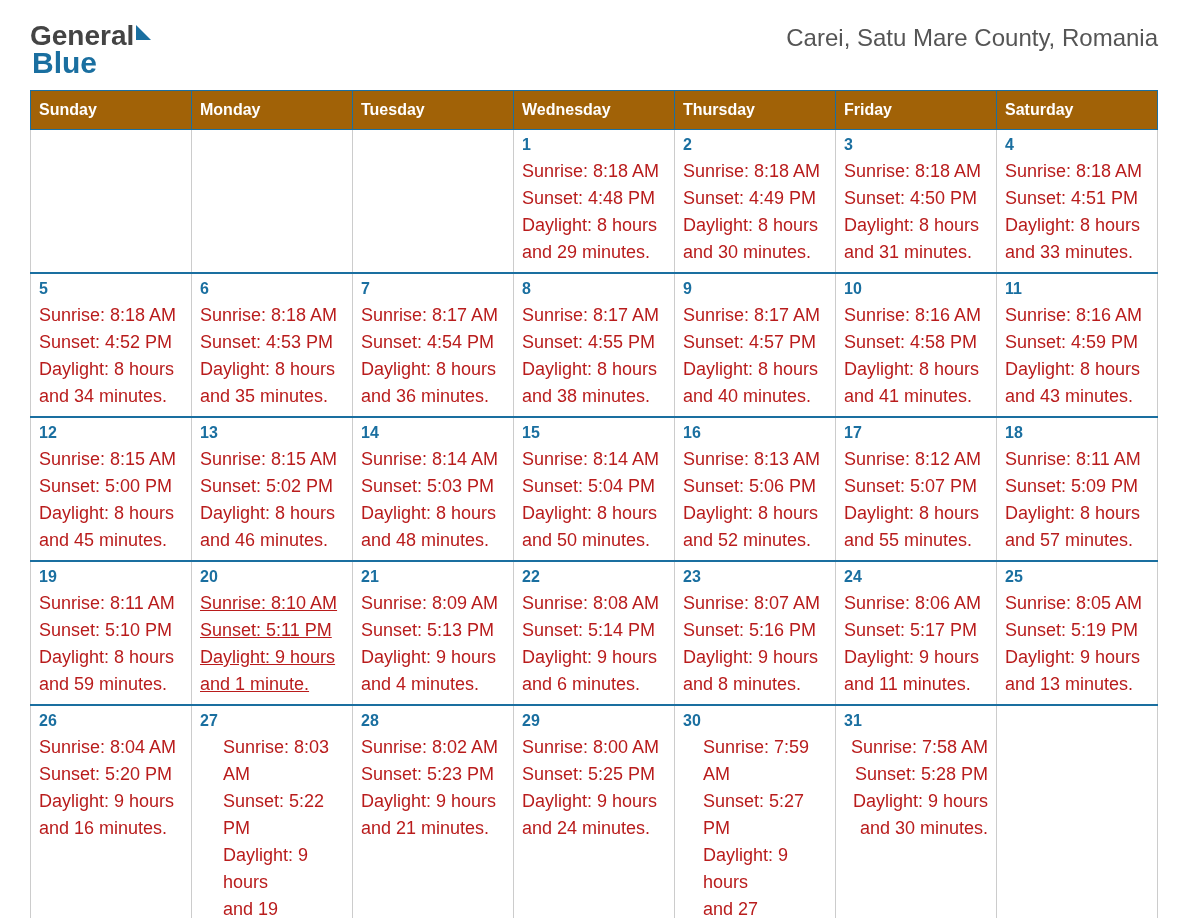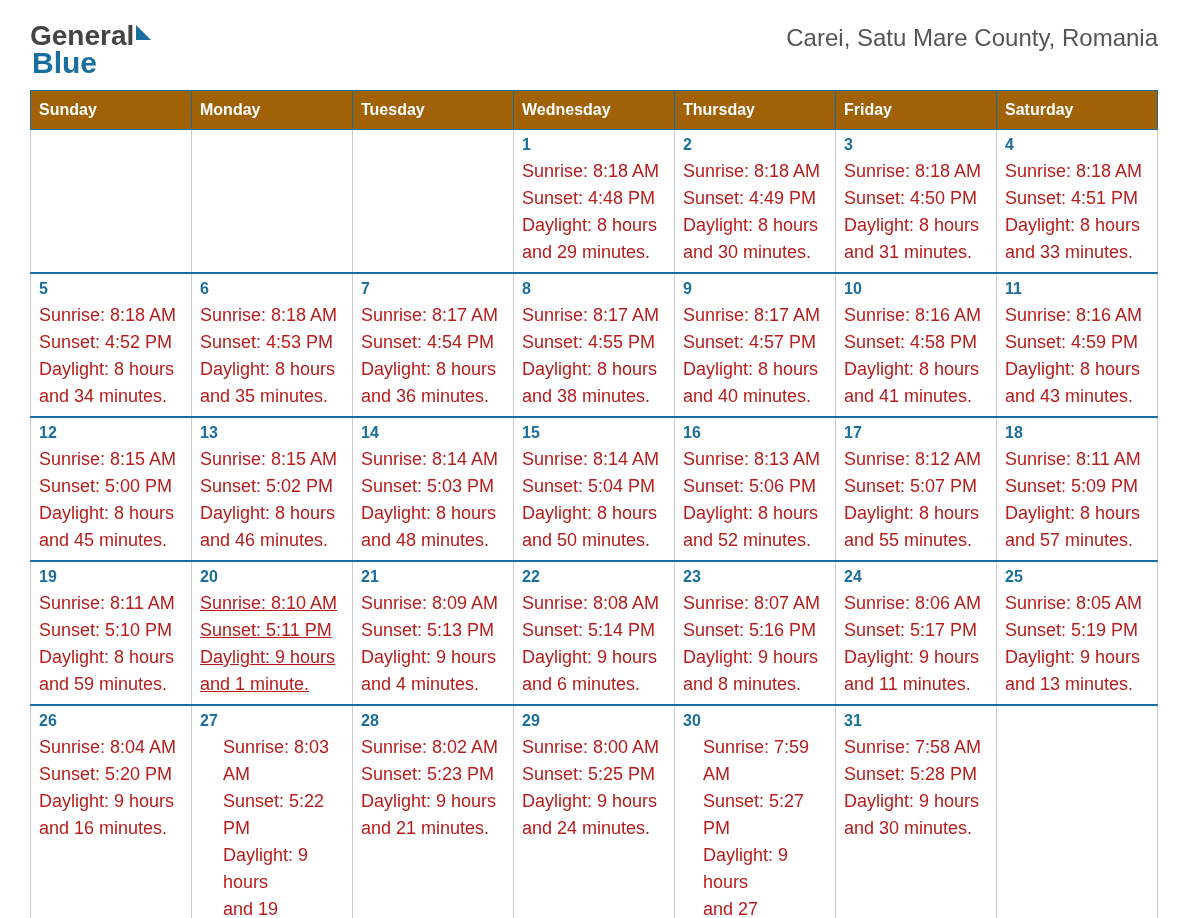--- a/index.html
+++ b/index.html
@@ -352,21 +352,21 @@
         </td>
         <td>
           <span class="day-number">30</span>
           <div class="day-info" style="white-space: pre-line; margin-left: 20px;">Sunrise: 7:59 AM
 Sunset: 5:27 PM
 Daylight: 9 hours
 and 27 minutes.</div>
         </td>
         <td>
           <span class="day-number">31</span>
-          <div class="day-info" style="white-space: pre-line;">Sunrise: 7:58 AM
+          <div class="day-info" style="white-space: pre-line; text-align: right;">Sunrise: 7:58 AM
 Sunset: 5:28 PM
 Daylight: 9 hours
 and 30 minutes.</div>
         </td>
         <td class="empty-cell"></td>
       </tr>
     </tbody>
 </table>
 
 </body></html>

